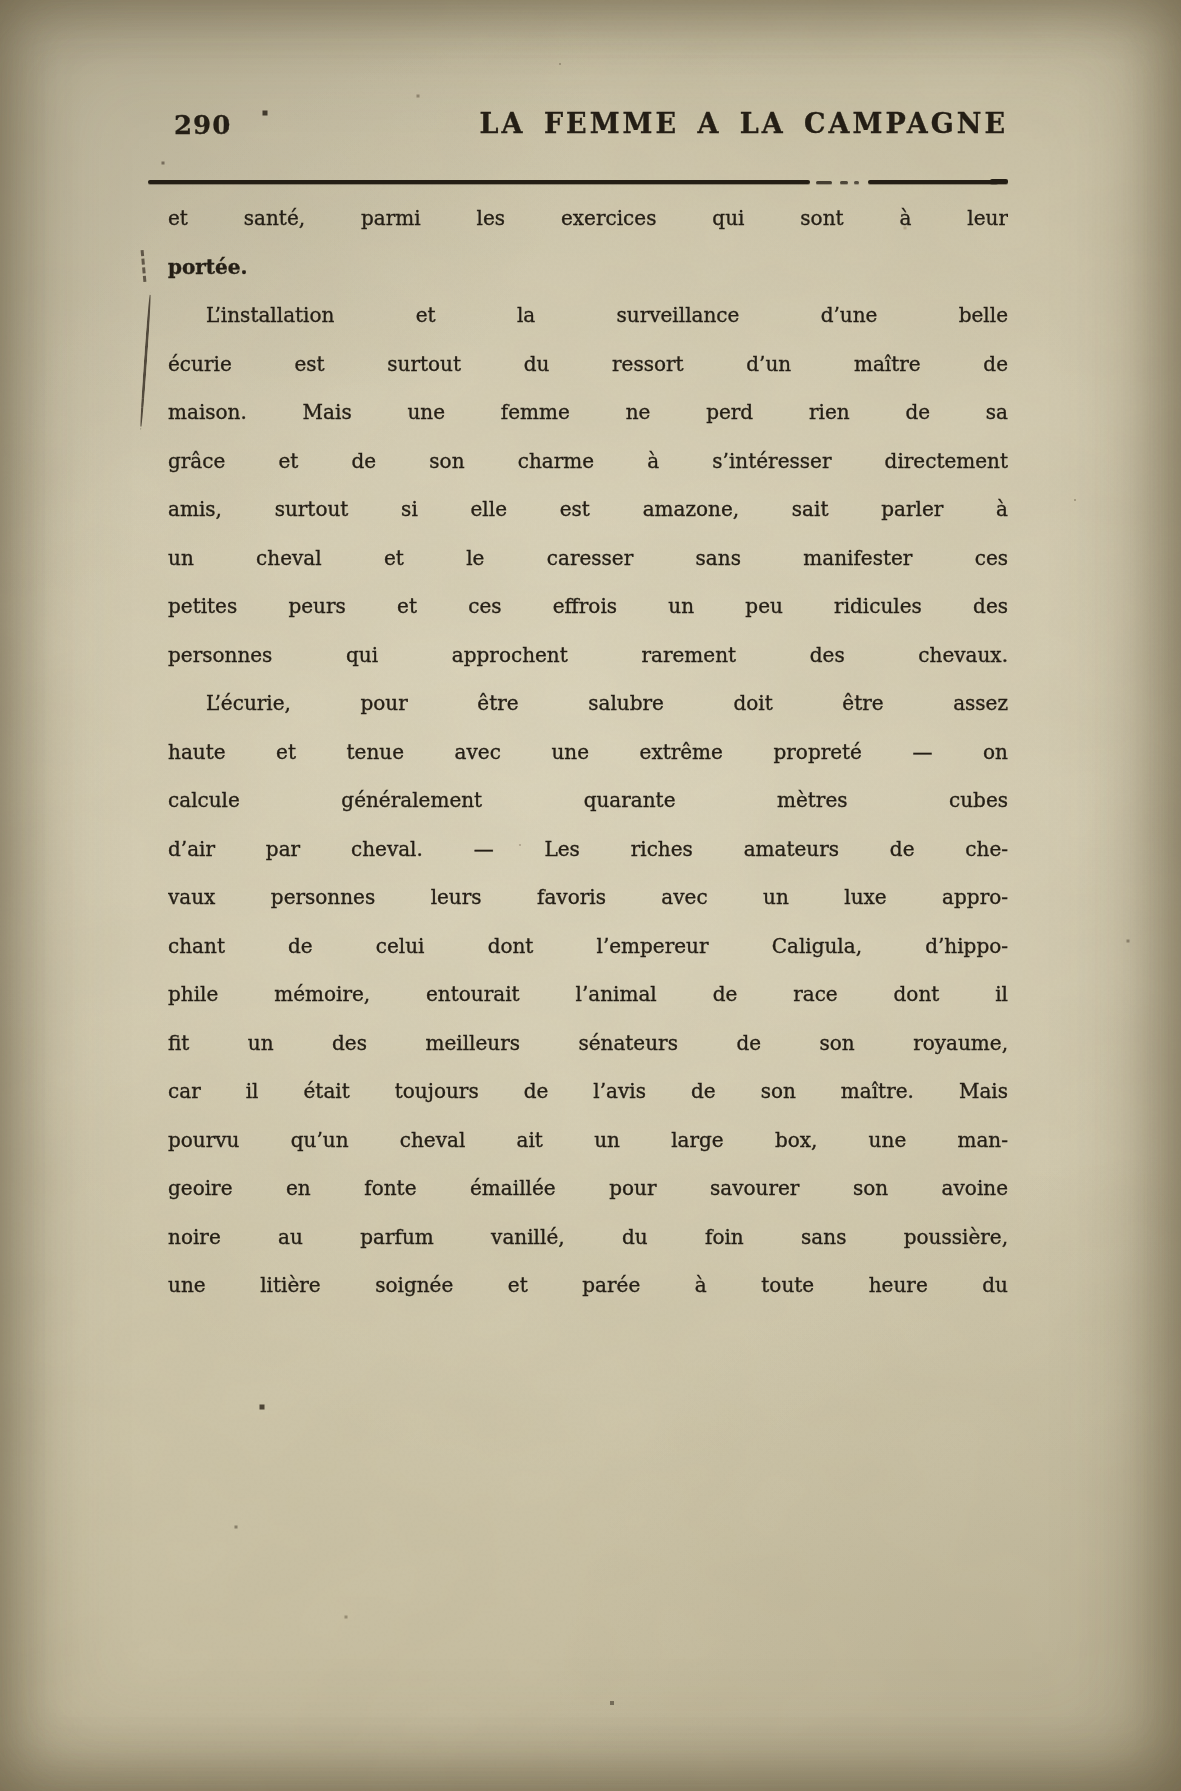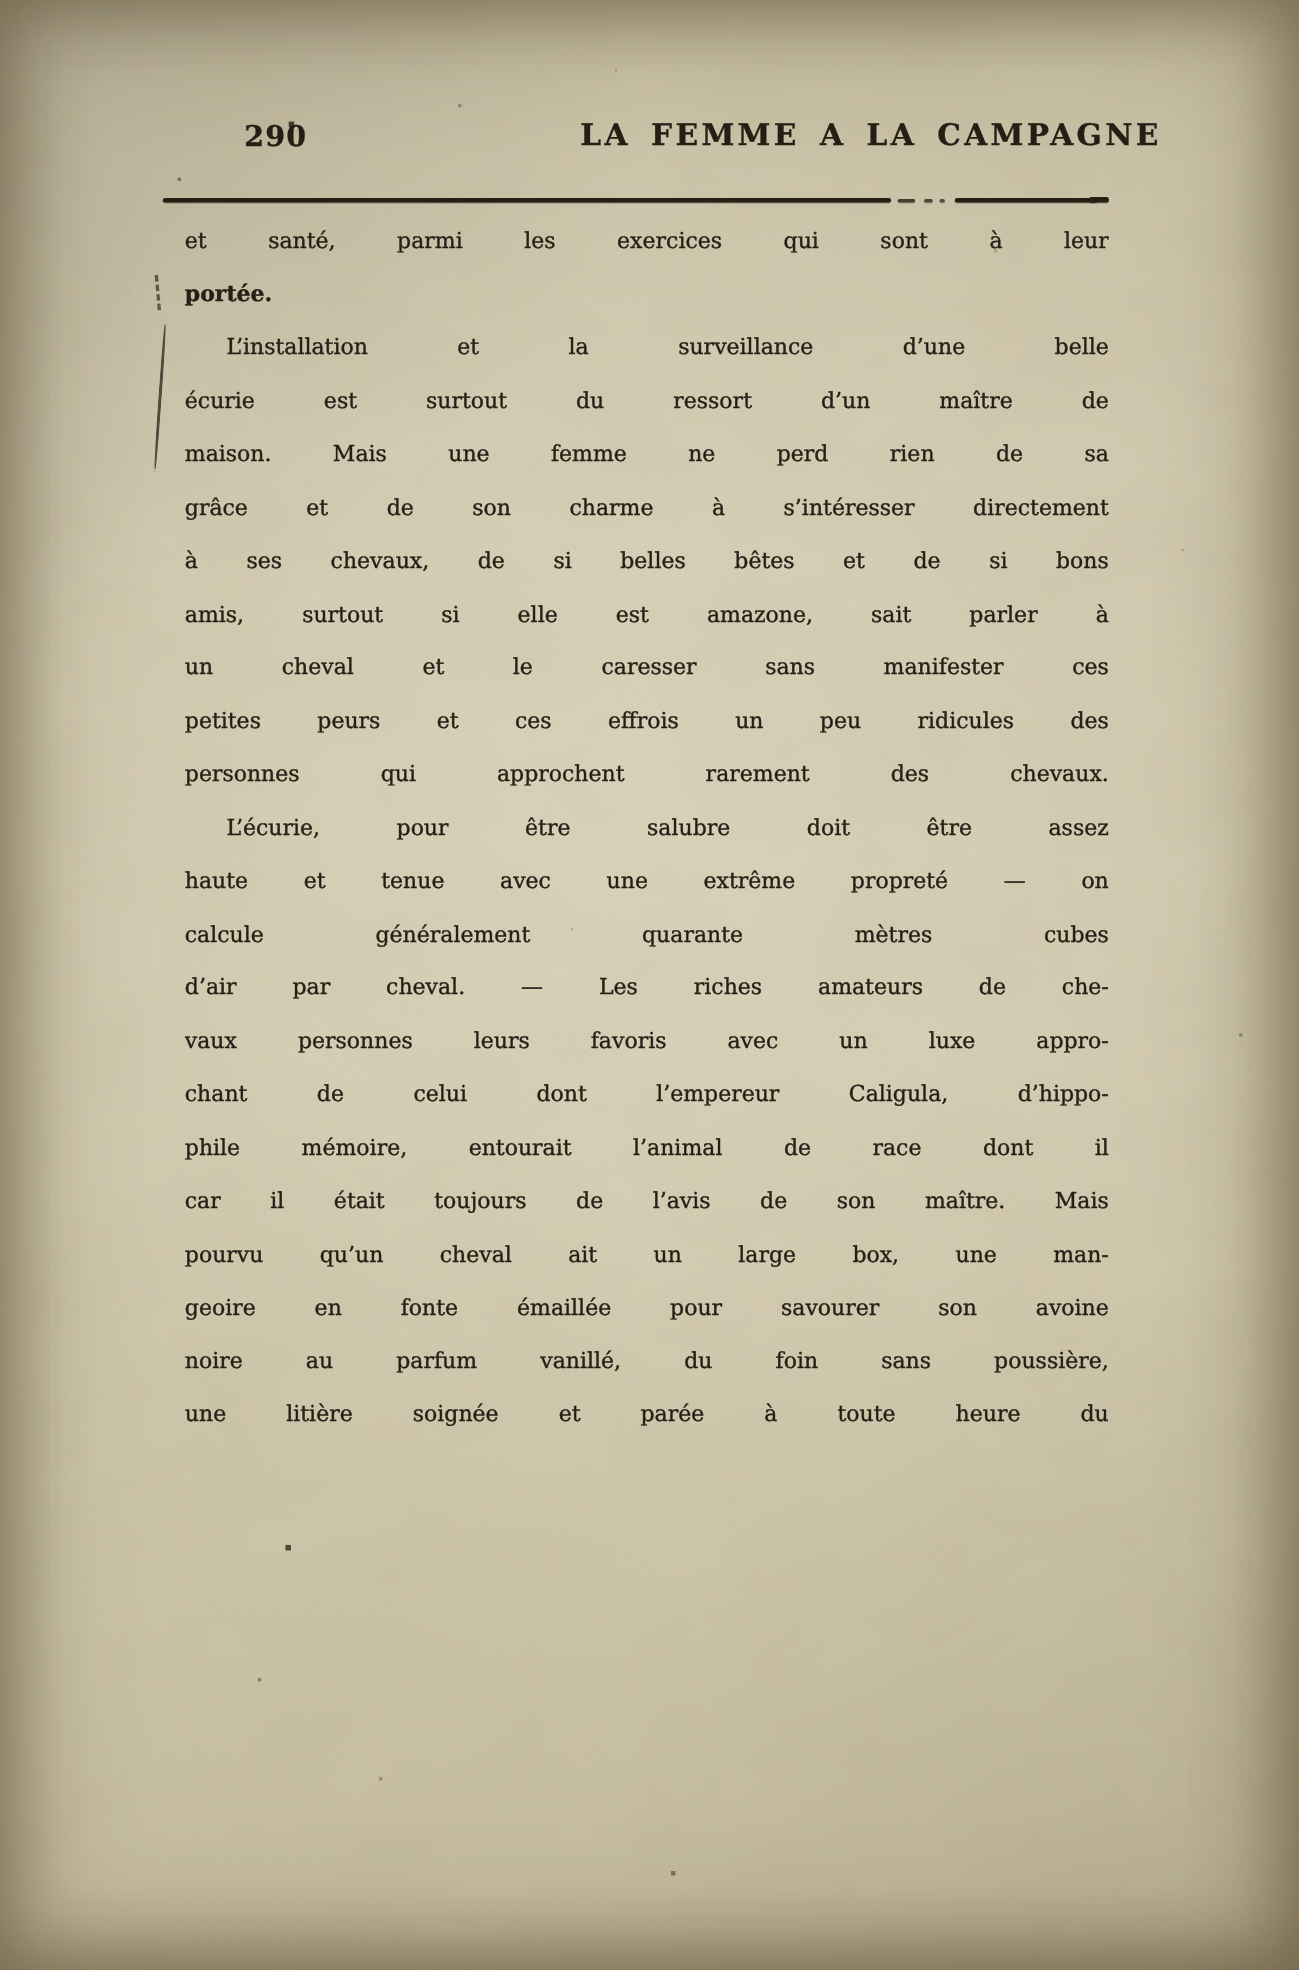--- a/index.html
+++ b/index.html
@@ -36,21 +36,20 @@
       inset 0 -18px 55px rgba(74,64,40,0.22),
       inset 0 14px 48px rgba(104,94,68,0.16);
   }
   
   .header {
     position: absolute;
     left: 168px;
     top: 106px;
     width: 840px;
     height: 44px;
-    margin-left: 48px;
   }
   .pagenum {
     position: absolute;
     left: 6px;
     top: 4px;
     font-size: 26px;
     font-weight: bold;
     letter-spacing: 1px;
     -webkit-text-stroke: 0.3px #241e15;
   }
@@ -181,32 +180,32 @@
     <div class="seg s3"></div>
   </div>
 
   <div class="body-text">
     <div class="line">et santé, parmi les exercices qui sont à leur</div>
     <div class="line para-end">portée.</div>
     <div class="line indent">L’installation et la surveillance d’une belle</div>
     <div class="line">écurie est surtout du ressort d’un maître de</div>
     <div class="line">maison. Mais une femme ne perd rien de sa</div>
     <div class="line">grâce et de son charme à s’intéresser directement</div>
-    <div class="line">à ses chevaux, de si belles bêtes et de si bons</div>
     <div class="line">amis, surtout si elle est amazone, sait parler à</div>
     <div class="line">un cheval et le caresser sans manifester ces</div>
     <div class="line">petites peurs et ces effrois un peu ridicules des</div>
     <div class="line">personnes qui approchent rarement des chevaux.</div>
     <div class="line indent">L’écurie, pour être salubre doit être assez</div>
     <div class="line">haute et tenue avec une extrême propreté — on</div>
     <div class="line">calcule généralement quarante mètres cubes</div>
     <div class="line">d’air par cheval. — Les riches amateurs de che-</div>
     <div class="line">vaux personnes leurs favoris avec un luxe appro-</div>
     <div class="line">chant de celui dont l’empereur Caligula, d’hippo-</div>
     <div class="line">phile mémoire, entourait l’animal de race dont il</div>
+    <div class="line">fit un des meilleurs sénateurs de son royaume,</div>
     <div class="line">car il était toujours de l’avis de son maître. Mais</div>
     <div class="line">pourvu qu’un cheval ait un large box, une man-</div>
     <div class="line">geoire en fonte émaillée pour savourer son avoine</div>
     <div class="line">noire au parfum vanillé, du foin sans poussière,</div>
     <div class="line">une litière soignée et parée à toute heure du</div>
   </div>
 
   <div class="pen-mark">
     <div class="pm-a"></div>
     <div class="pm-b"></div>

